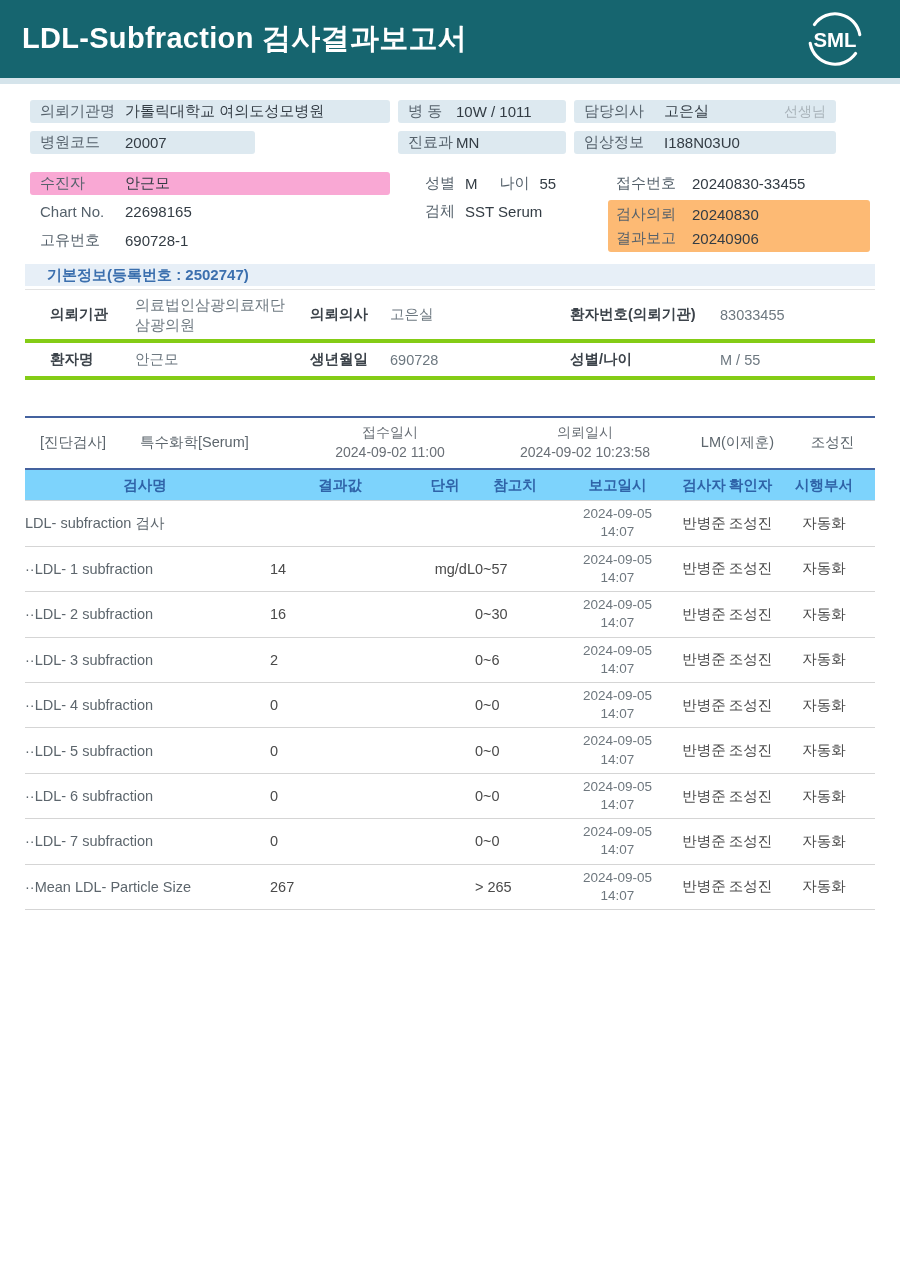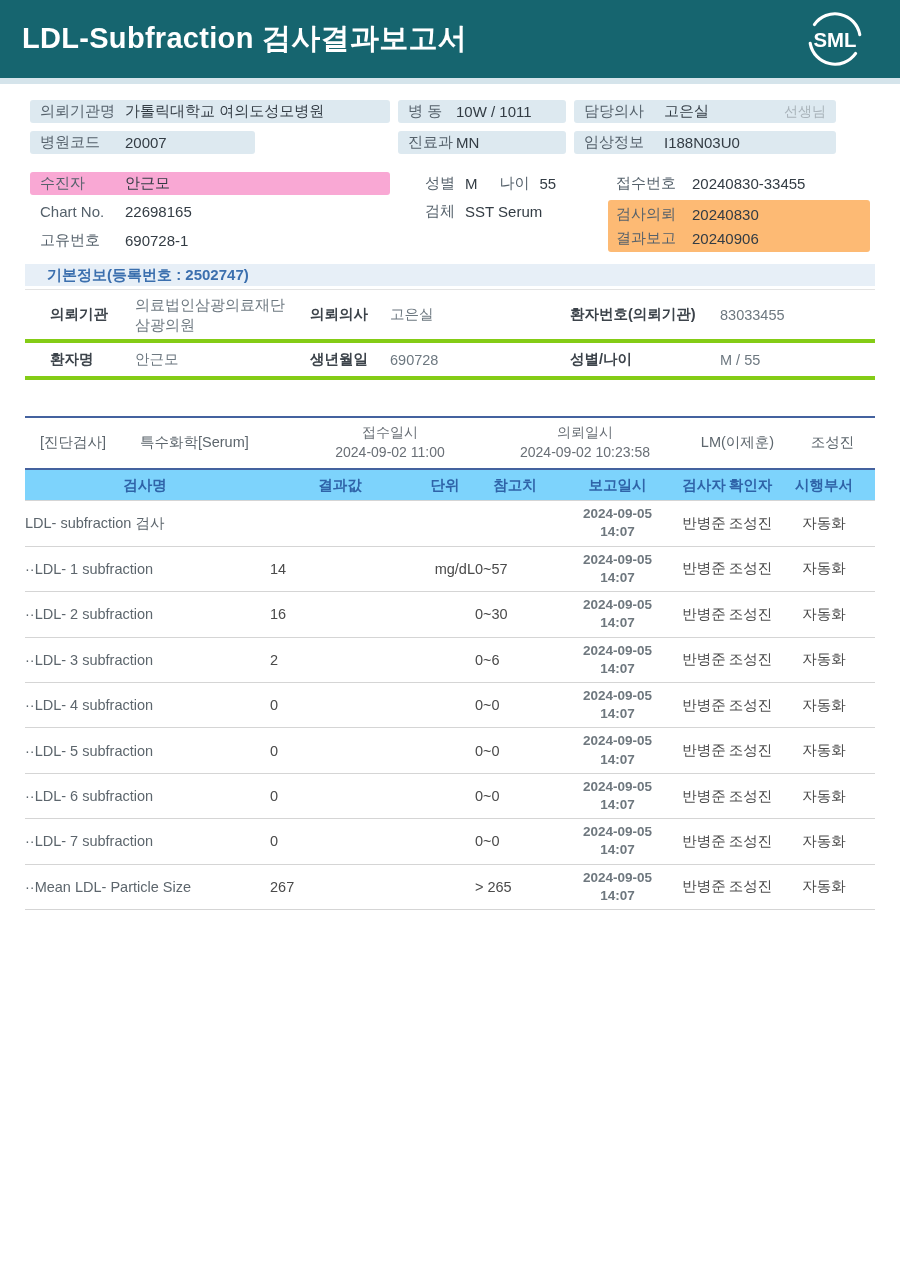--- a/index.html
+++ b/index.html
@@ -59,21 +59,21 @@
 
   .cols { display:grid; grid-template-columns:240px 150px 60px 80px 125px 48px 45px 102px; }
   .diag-head { background:#7dd3fc; border-top:2px solid #44629f; border-bottom:1px solid #d5d5d5; height:33px; align-items:center; font-size:14.5px; font-weight:bold; color:#2f63a8; }
   .diag-head .h { text-align:center; }
   .diag-row { border-bottom:1px solid #d5d5d5; min-height:44px; align-items:center; font-size:14.5px; padding:4px 0; }
   .c { color:#4a4a4a; }
   .c.name { color:#5d666d; text-align:left; }
   .c.result { padding-left:5px; }
   .c.unit { text-align:right; }
   .c.ref { }
-  .c.date { text-align:center; font-size:13.5px; color:#6e777e; line-height:1.35; display:flex; flex-direction:column;font-weight:bold; }
+  .c.date { text-align:center; font-size:13.5px; color:#6e777e; line-height:1.35; display:flex; flex-direction:column; }
   .c.tester, .c.verifier, .c.dept { text-align:center; }
 
   
   .logo { flex:none; }
 </style>
 </head>
 <body>
 
 <div class="page">
 

